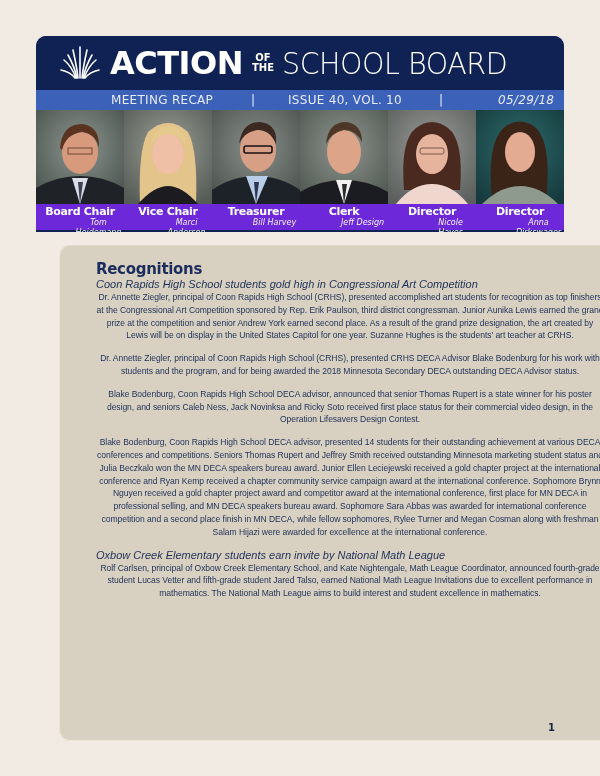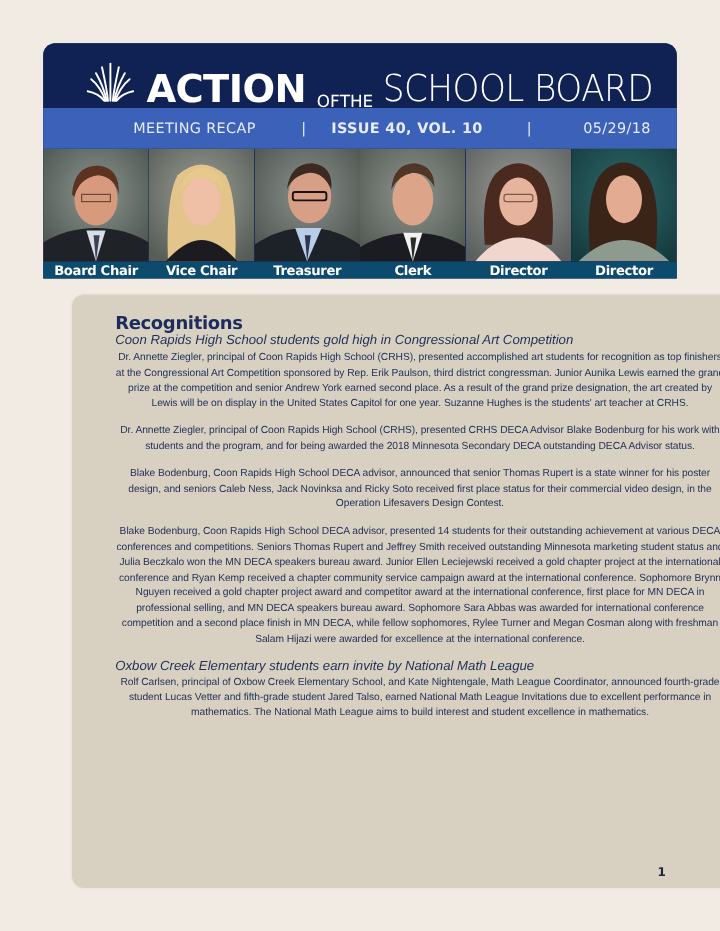--- a/index.html
+++ b/index.html
@@ -4,48 +4,48 @@
 <style>
   * { box-sizing: border-box; margin: 0; padding: 0; }
   html, body { width: 600px; height: 776px; background: #f1ebe4; overflow: hidden; }
   body { position: relative; font-family: "Liberation Sans", sans-serif; }
 
   .masthead {
     position: absolute; left: 36px; top: 36px; width: 528px; height: 196px;
     border-radius: 10px 10px 0 0; overflow: hidden; background: #0f2253;
   }
   .title-bar {
-    height: 54px; background: #0f2253; display: flex; align-items: flex-end;
-    padding-left: 36px; color: #fff;
+    height: 54px; background: #0f2253; display: flex; align-items: center;
+    padding-left: 24px; color: #fff;
   }
   .logo { width: 40px; height: 40px; margin-right: 10px; margin-top: 2px; }
   .title-action {
     font-family: "DejaVu Sans", sans-serif; font-weight: bold; font-size: 32px;
     letter-spacing: -0.5px; line-height: 1;
   }
   .title-ofthe {
-    display: flex; flex-direction: row; align-items: center; justify-content: center;
-    font-family: "DejaVu Sans", sans-serif; font-weight: normal; font-size: 14px;
+    display: flex; flex-direction: column; align-items: center; justify-content: center;
+    font-family: "DejaVu Sans", sans-serif; font-weight: bold; font-size: 10px;
     line-height: 10px; margin: 0 8px 0 9px;
   }
   .title-board {
     font-family: "DejaVu Sans", sans-serif; font-weight: normal; font-size: 31px;
     letter-spacing: -0.5px; line-height: 1; transform: scaleX(0.92); transform-origin: left center;
     font-weight: 200;
   }
   .sub-bar {
-    height: 34px; background: #3c61b8; color: #e6ecfa; display: flex; align-items: center;
+    height: 20px; background: #3c61b8; color: #e6ecfa; display: flex; align-items: center;
     font-family: "DejaVu Sans", sans-serif; font-size: 12px; letter-spacing: 0.3px;
   }
   .sub-bar span { position: absolute; }
   .photos { position: relative; height: 94px; display: flex; }
   .photo { flex: 0 0 88px; height: 94px; position: relative; overflow: hidden; }
   .photo svg { width: 100%; height: 100%; display: block; }
   .captions {
-    height: 26px; background: #0c4a6e; display: flex;
+    height: 26px; background: #6d28d9; display: flex;
   }
   .cap { flex: 0 0 88px; text-align: center; color: #fff; padding-top: 2px; }
   .cap-role {
     display: block; font-family: "DejaVu Sans", sans-serif; font-weight: bold;
     font-size: 11px; line-height: 12px; letter-spacing: -0.3px;
   }
   .cap-name {
     display: block; font-family: "DejaVu Sans", sans-serif; font-style: italic;
     font-size: 8px; line-height: 10px; color: #f4f6fb; padding-left: 37px;
   }
@@ -96,23 +96,23 @@
     <span class="title-ofthe">
       <span>OF</span>
       <span>THE</span>
     </span>
     <span class="title-board">SCHOOL BOARD</span>
   </div>
 
   <div class="sub-bar" style="position:relative;">
     <span style="left:75px;">MEETING RECAP</span>
     <span style="left:215px;">|</span>
-    <span style="left:240px;font-weight:bold;">ISSUE 40, VOL. 10</span>
+    <span style="left:252px;">ISSUE 40, VOL. 10</span>
     <span style="left:403px;">|</span>
-    <span style="left:450px;">05/29/18</span>
+    <span style="left:462px;font-style:italic;">05/29/18</span>
   </div>
 
   <div class="photos">
     <div class="photo">
       <svg viewBox="0 0 88 94" preserveAspectRatio="none">
         <defs>
             <radialGradient id="bg1" cx="50%" cy="40%" r="70%">
               <stop offset="0" stop-color="#8d9590"></stop>
               <stop offset="1" stop-color="#4a524e"></stop>
             </radialGradient>

